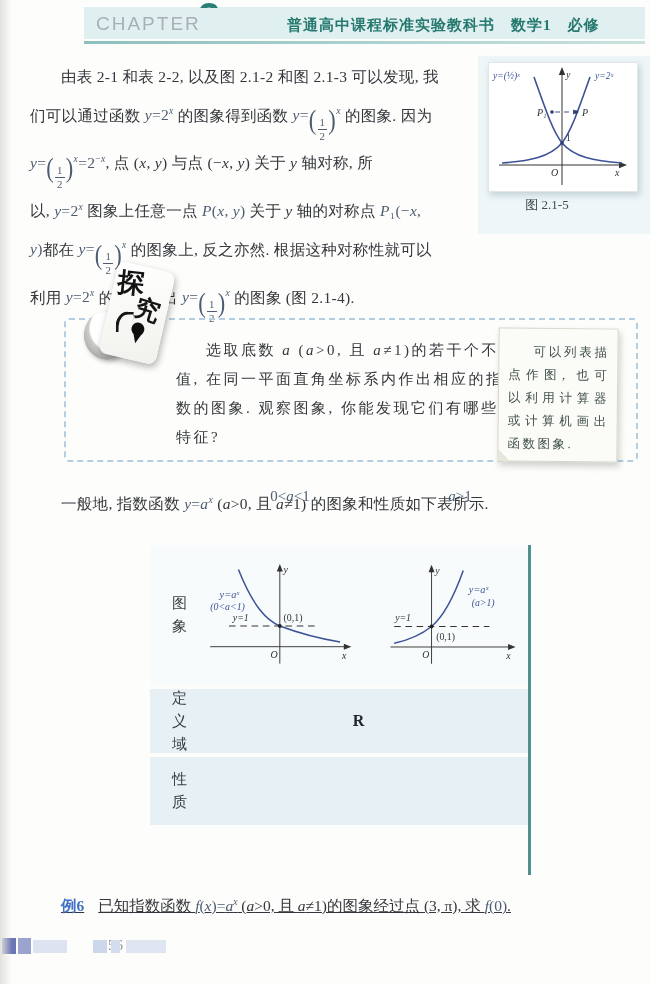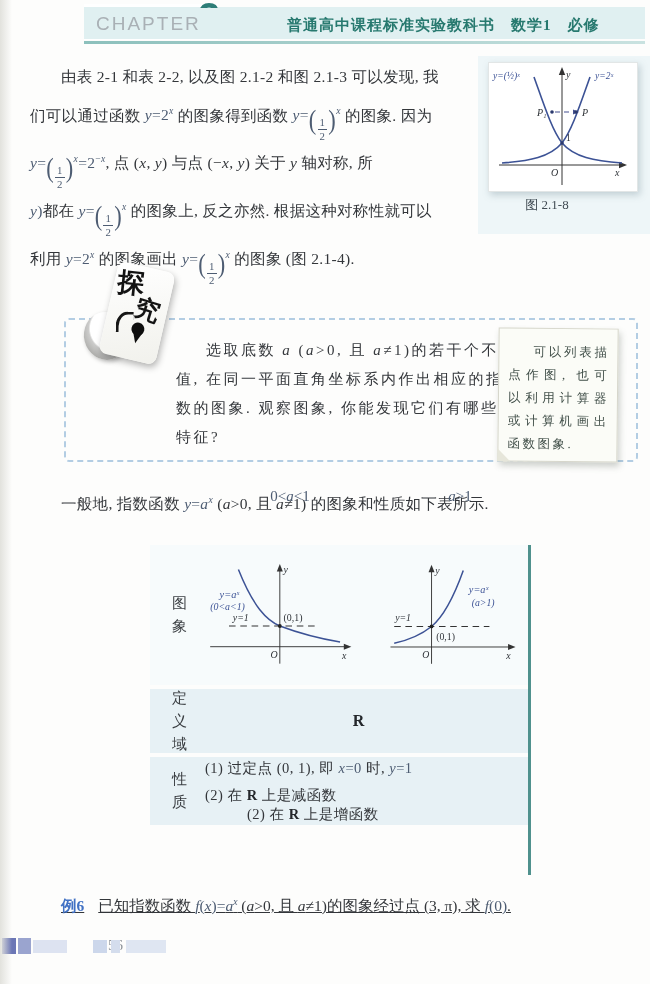--- a/index.html
+++ b/index.html
@@ -126,20 +126,21 @@
   <div class="para1">
     <div class="pline">由表 2-1 和表 2-2, 以及图 2.1-2 和图 2.1-3 可以发现, 我</div>
     <div class="pline">们可以通过函数 <span class="m"><i>y</i>=2<sup><i>x</i></sup></span> 的图象得到函数 <span class="m"><i>y</i>=<span class="bp">(</span><span class="fr">
             <span class="fn">1</span>
             <span class="fd">2</span>
           </span><span class="bp">)</span><sup><i>x</i></sup></span> 的图象. 因为</div>
     <div class="pline"><span class="m"><i>y</i>=<span class="bp">(</span><span class="fr">
             <span class="fn">1</span>
             <span class="fd">2</span>
           </span><span class="bp">)</span><sup><i>x</i></sup>=2<sup>−<i>x</i></sup></span>, 点 (<i>x</i>, <i>y</i>) 与点 (−<i>x</i>, <i>y</i>) 关于 <i>y</i> 轴对称, 所</div>
+    <div class="pline">以, <span class="m"><i>y</i>=2<sup><i>x</i></sup></span> 图象上任意一点 <span class="m"><i>P</i>(<i>x</i>, <i>y</i>)</span> 关于 <i>y</i> 轴的对称点 <span class="m"><i>P</i>₁(−<i>x</i>,</span></div>
     <div class="pline"><span class="m"><i>y</i>)</span>都在 <span class="m"><i>y</i>=<span class="bp">(</span><span class="fr">
             <span class="fn">1</span>
             <span class="fd">2</span>
           </span><span class="bp">)</span><sup><i>x</i></sup></span> 的图象上, 反之亦然. 根据这种对称性就可以</div>
     <div class="pline">利用 <span class="m"><i>y</i>=2<sup><i>x</i></sup></span> 的图象画出 <span class="m"><i>y</i>=<span class="bp">(</span><span class="fr">
             <span class="fn">1</span>
             <span class="fd">2</span>
           </span><span class="bp">)</span><sup><i>x</i></sup></span> 的图象 (图 2.1-4).</div>
   </div>
 
@@ -160,21 +161,21 @@
       <text x="4" y="16" font-size="9.5" class="curve-lab">y=(½)ˣ</text>
       <text x="106" y="16" font-size="9.5" class="curve-lab">y=2ˣ</text>
       <text x="77" y="15" font-size="10" class="axis-lab">y</text>
       <text x="126" y="113" font-size="10" class="axis-lab">x</text>
       <text x="62" y="113" font-size="10" class="axis-lab">O</text>
       <text x="48" y="53" font-size="10" class="axis-lab">P₁</text>
       <text x="93" y="53" font-size="10" class="axis-lab">P</text>
       <text x="77" y="78" font-size="9.5" class="plain-lab">1</text>
     </svg>
   </div>
-  <div class="fig-caption">图 2.1-8</div>
+  <div class="fig-caption">图 2.1-5</div>
 
   <div class="explore-box"></div>
   <div class="exp-icon">
     <div class="cres"></div>
     <div class="tag">
       <span class="tan">探</span>
       <span class="jiu">究</span>
       <span class="qcurve"></span>
       <span class="keyhole"></span>
     </div>
@@ -235,27 +236,20 @@
     </div>
 
     <div class="trow row-blue row-domain">
       <div class="vlab">定义域</div>
       <div class="cval"><b class="br">R</b></div>
     </div>
 
 
     <div class="trow row-blue row-props">
       <div class="vlab">性质</div>
-      <div class="props-body">
-        <div class="props-l1">(1) 过定点 (0, 1), 即 <span class="m"><i>x</i>=0</span> 时, <span class="m"><i>y</i>=1</span></div>
-        <div class="props-l2">
-          <span class="pl">(2) 在 <b class="br">R</b> 上是减函数</span>
-          <span class="pr">(2) 在 <b class="br">R</b> 上是增函数</span>
-        </div>
-      </div>
     </div>
   </div>
   <div class="tbl-rborder"></div>
 
   <div class="example">
     <span class="ex-tag">例6</span><span>已知指数函数 <span class="m"><i>f</i>(<i>x</i>)=<i>a</i><sup><i>x</i></sup></span> (<i>a</i>&gt;0, 且 <i>a</i>≠1)的图象经过点 (3, π), 求 <span class="m"><i>f</i>(0)</span>.</span>
   </div>
 
   <div class="footer">
     <span class="fr1"></span>

